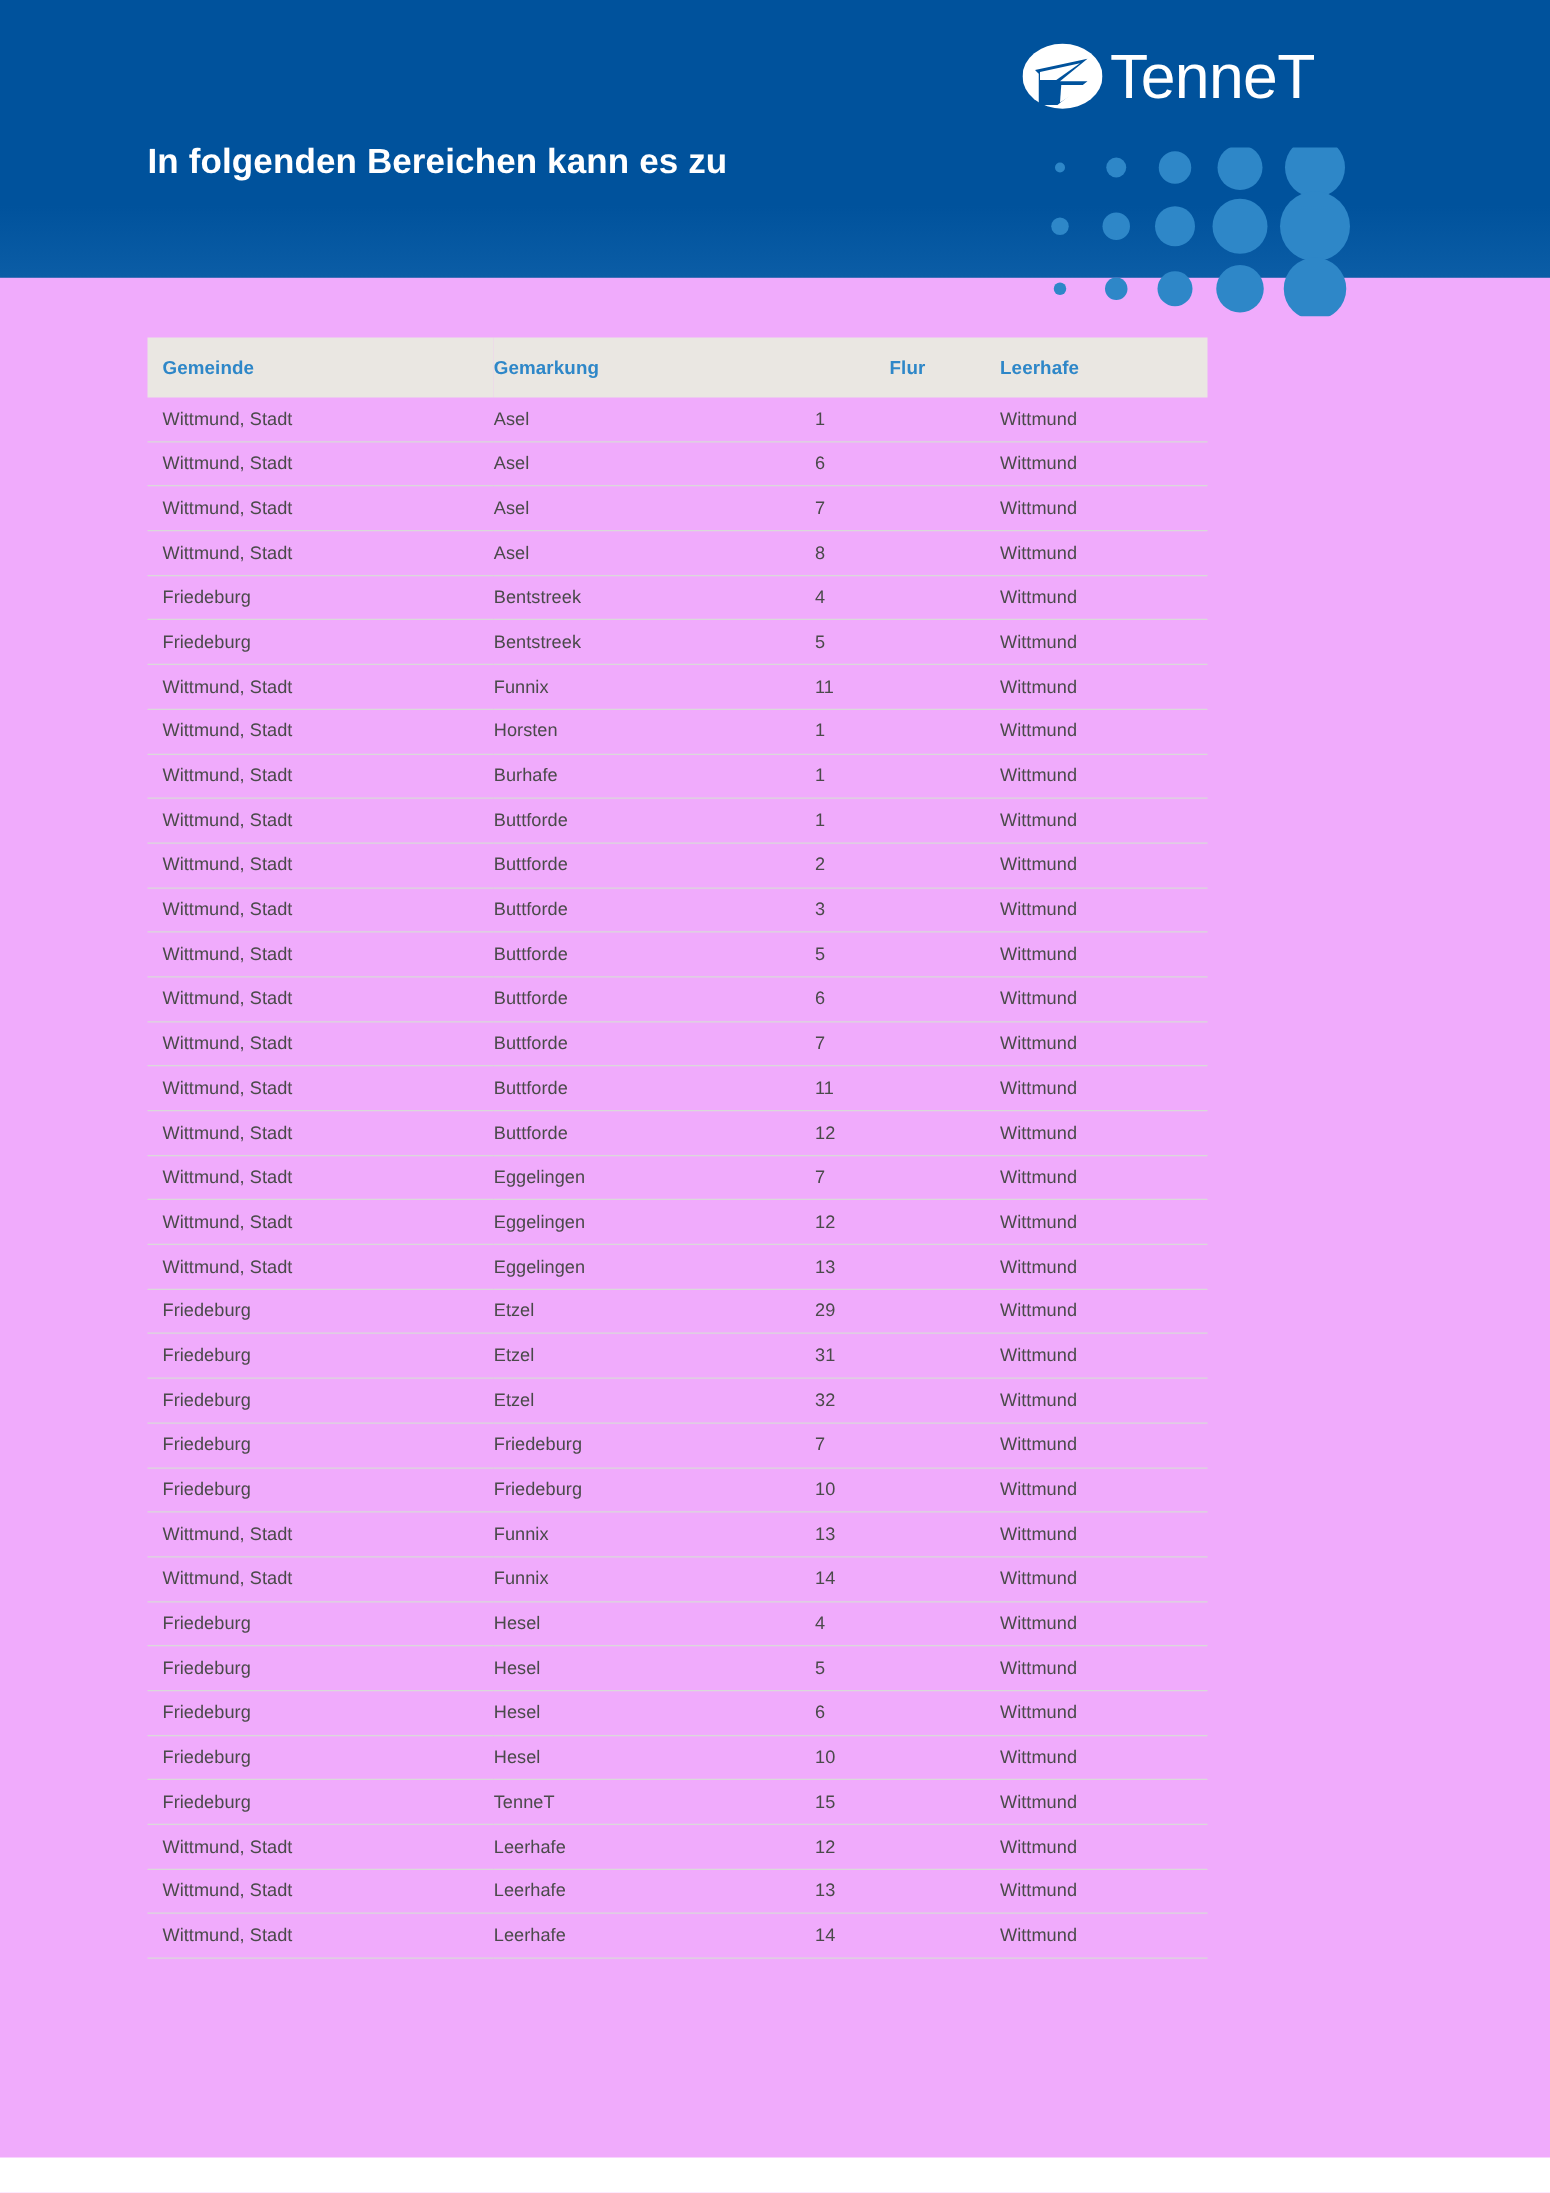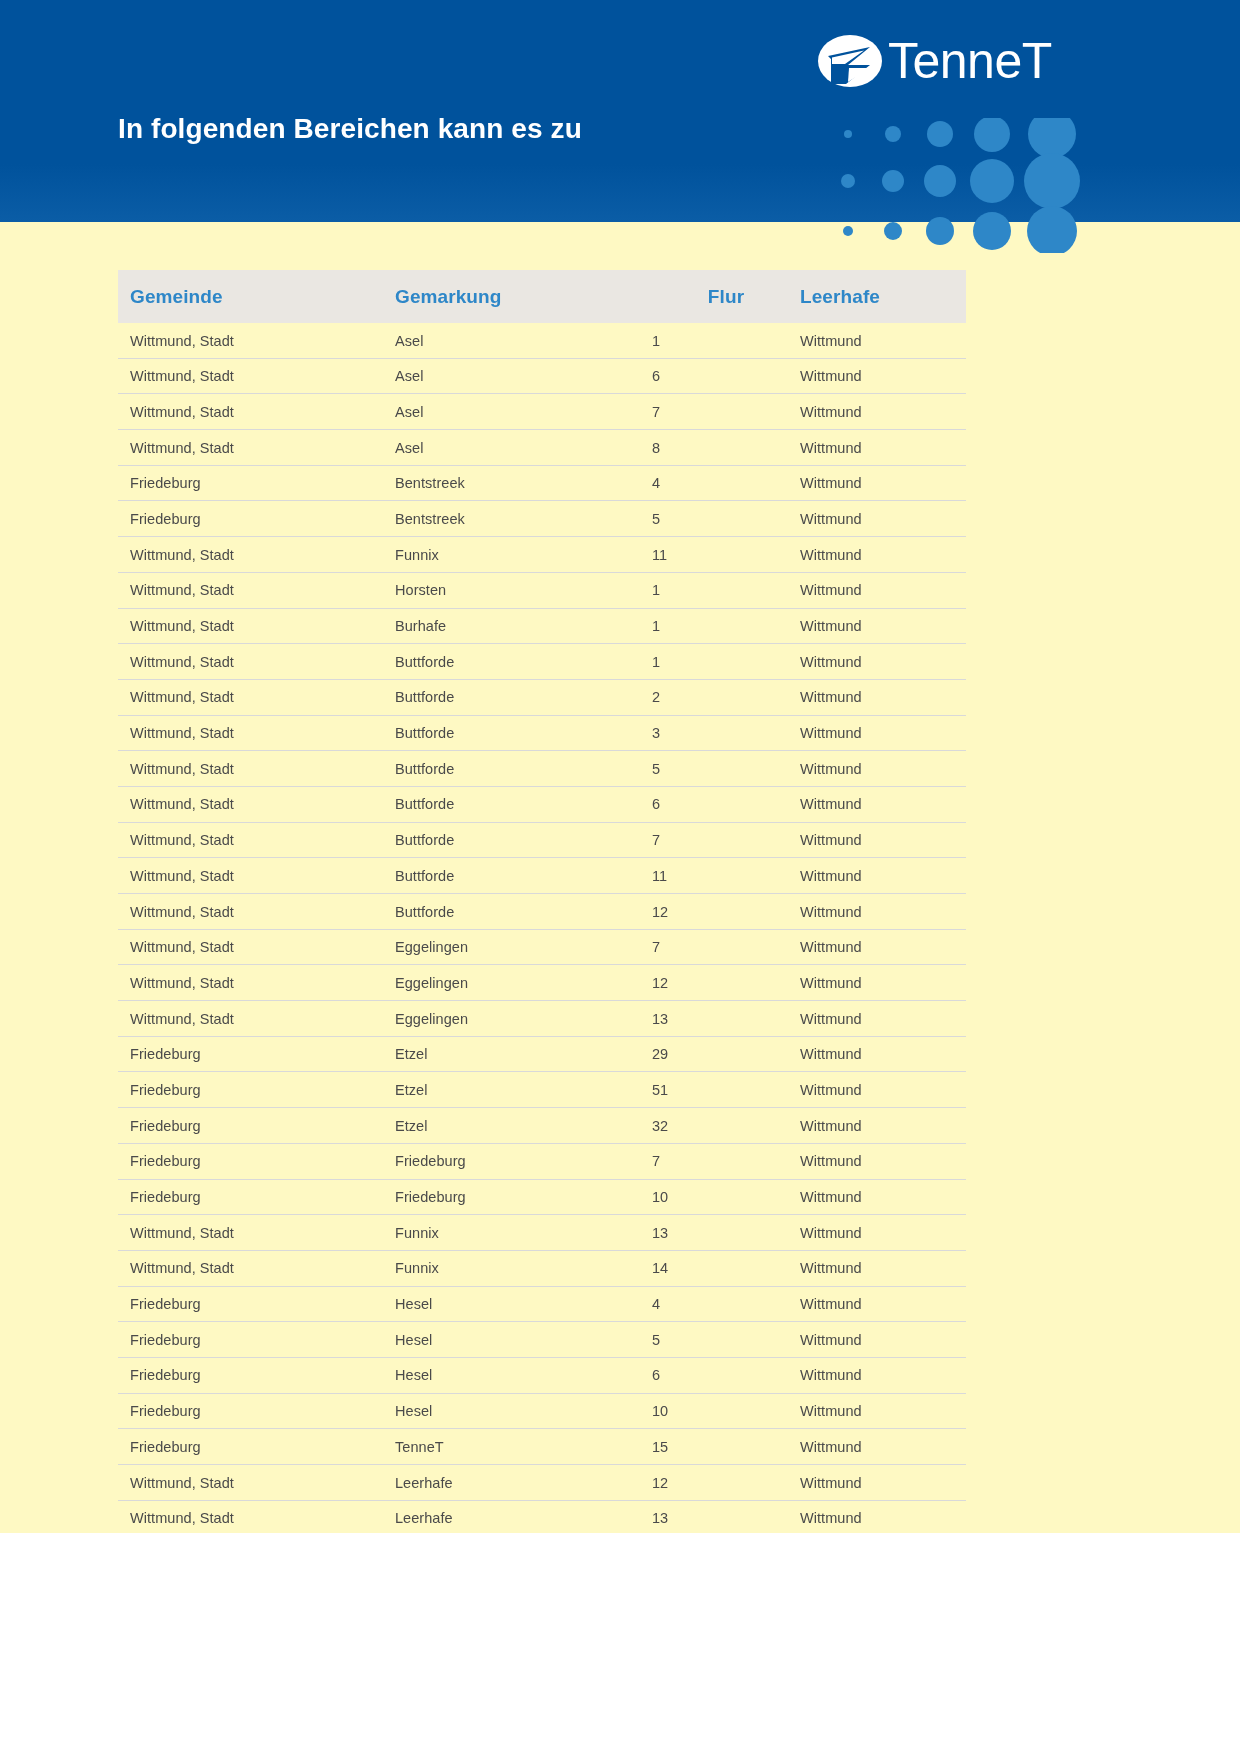--- a/index.html
+++ b/index.html
@@ -7,23 +7,23 @@
     margin: 0; padding: 0;
     width: 1240px; height: 1754px;
     background: #ffffff;
   }
   body {
     font-family: "Liberation Sans", sans-serif;
     -webkit-font-smoothing: antialiased;
   }
   .page {
     position: relative;
-    width: 1240px; height: 1533px;
+    width: 1240px; height: 1726px;
     overflow: hidden;
-    background: #fef9c3;
+    background: #f0abfc;
   }
 
   
   .banner {
     position: absolute;
     left: 0; top: 0;
     width: 1240px; height: 222px;
     background: #00529C;
     overflow: visible;
   }
@@ -84,21 +84,21 @@
     width: 836px;
   }
   table.data {
     border-collapse: collapse;
     width: 836px;
     table-layout: fixed;
   }
   table.data thead th {
     background: #EAE7E2;
     color: #2E87C8;
-    font-size: 19px;
+    font-size: 15px;
     font-weight: bold;
     text-align: left;
     padding: 16px 0 15px 0;
     letter-spacing: 0.1px;
     border: none;
   }
   table.data thead th.c0 { padding-left: 12px; width: 265px; }
   table.data thead th.c1 { width: 257px; }
   table.data thead th.c2 { width: 148px; text-align: center; }
   table.data thead th.c3 { width: 166px; }
@@ -298,21 +298,21 @@
           </tr>
           <tr>
             <td class="c0">Friedeburg</td>
             <td class="c1">Etzel</td>
             <td class="c2">29</td>
             <td class="c3">Wittmund</td>
           </tr>
           <tr>
             <td class="c0">Friedeburg</td>
             <td class="c1">Etzel</td>
-            <td class="c2">51</td>
+            <td class="c2">31</td>
             <td class="c3">Wittmund</td>
           </tr>
           <tr>
             <td class="c0">Friedeburg</td>
             <td class="c1">Etzel</td>
             <td class="c2">32</td>
             <td class="c3">Wittmund</td>
           </tr>
           <tr>
             <td class="c0">Friedeburg</td>

